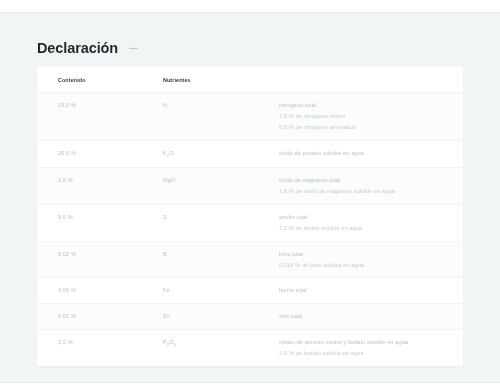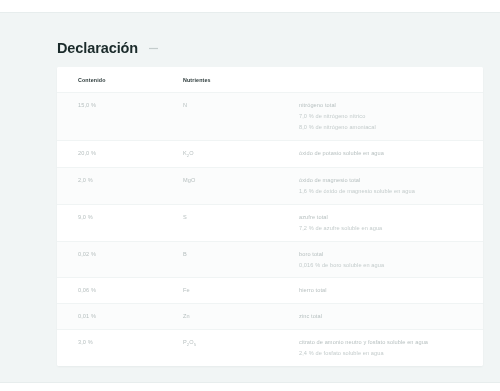--- a/index.html
+++ b/index.html
@@ -29,21 +29,20 @@
     width: 500px;
     height: 9px;
     background: #ffffff;
     border-top: 1px solid #e7eded;
     box-sizing: border-box;
   }
   .section {
     position: absolute;
     left: 0; top: 13px;
     width: 460px;
-    padding-left: 20px;
   }
   .section-head {
     display: flex;
     align-items: center;
     gap: 9px;
     padding: 27px 0 0 37px;
   }
   .section-title {
     font-size: 14.5px;
     font-weight: bold;

